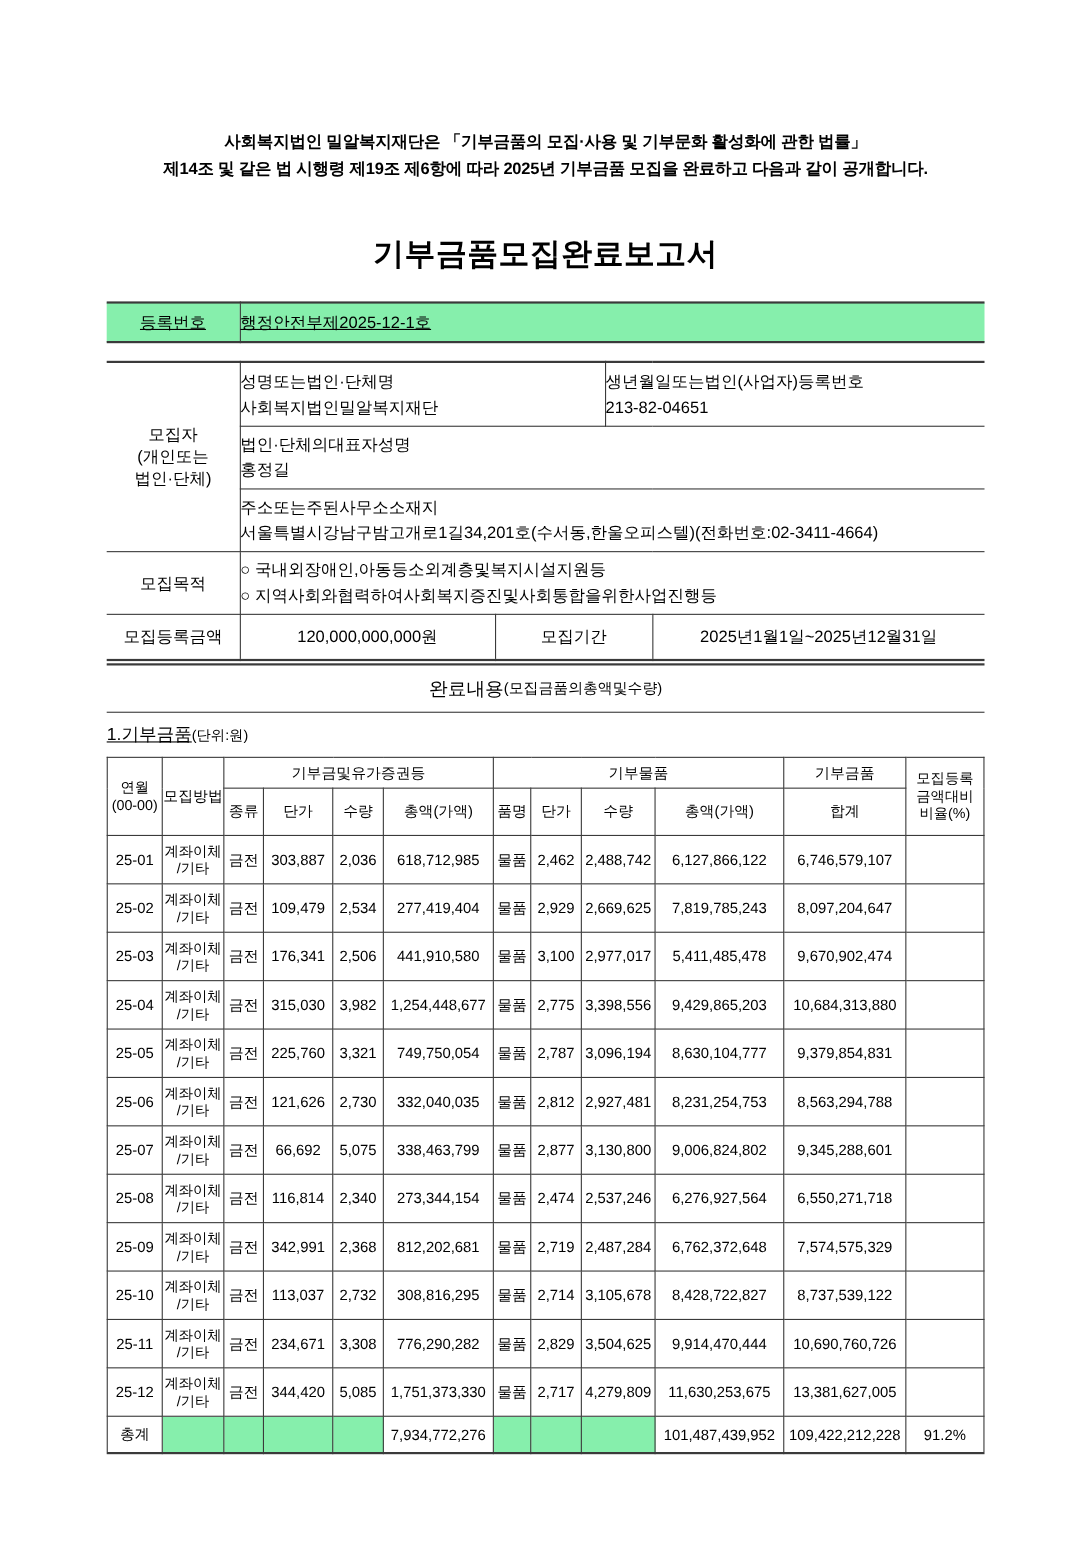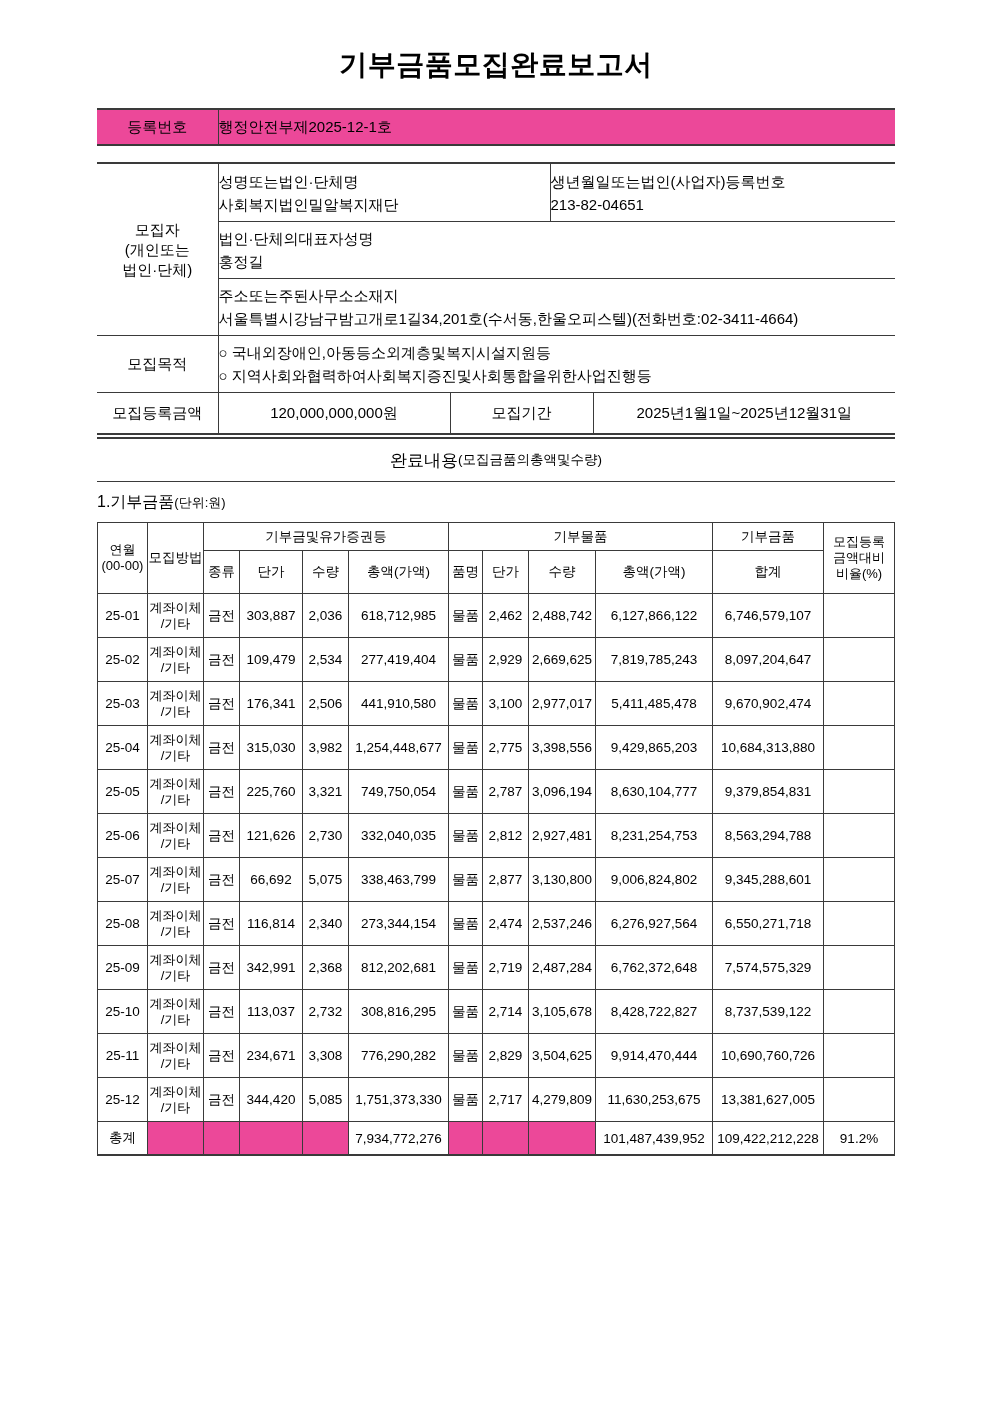--- a/index.html
+++ b/index.html
@@ -20,40 +20,40 @@
 
   
   table{border-collapse:collapse;table-layout:fixed;}
   .info-table{width:798px;border-top:2px solid #3a3a3a;border-bottom:2px solid #3a3a3a;
               border-left:none;border-right:none;font-size:15px;}
   .info-table td{border:1px solid #3a3a3a;vertical-align:middle;padding:0;}
   .info-table td.first{border-left:none;}
   .info-table td.last{border-right:none;margin-top:19px;}
   .reg-table{margin-top:24px;}
   .reg-table td{height:34px;}
-  .g{background:#ec4899;}
+  .g{background:#86efac;text-decoration:underline;}
   .center{text-align:center;}
   .pl8{padding-left:8px;}
   .pair{padding:6px 8px;vertical-align:middle;}
   .pair div{line-height:23px;}
   .main-info{margin-top:16px;}
   tr.rA > td{height:57px;}
   tr.rB > td{height:56px;}
   tr.rC > td{height:56px;}
   tr.rD > td{height:56px;}
   tr.rE > td{height:40px;}
   .lblcell div{line-height:20px;}
 
   
   .band{margin-top:2px;width:798px;height:42px;border-top:2px solid #3a3a3a;border-bottom:1px solid #3a3a3a;
         display:flex;align-items:center;justify-content:center;}
   .band .big{font-size:17px;}
   .band .small{font-size:13.5px;}
   .subhead{margin-top:10px;height:22px;}
-  .subhead .big{font-size:16px;}
+  .subhead .big{font-size:16px;text-decoration:underline;}
   .subhead .small{font-size:13px;}
 
   
   .data-table{margin-top:8px;width:798px;font-size:13.5px;border:1px solid #3a3a3a;border-bottom:2px solid #3a3a3a;}
   .data-table th,.data-table td{border:1px solid #3a3a3a;padding:0;font-weight:400;vertical-align:middle;text-align:center;}
   .data-table thead tr.h1 th{height:27px;}
   .data-table thead tr.h2 th{height:42px;}
   .data-table tbody tr.dr td{height:43px;}
   .data-table tbody tr.tr-total td{height:32px;}
   .num{text-align:right;padding-right:5px;}
@@ -61,20 +61,24 @@
   .num8{text-align:right;padding-right:8px;}
   .two-line div{line-height:16px;font-size:13px;}
   .three-line div{line-height:16px;font-size:13px;}
 </style>
 </head>
 <body>
 
 <div class="page">
   <div class="content">
 
+    <div class="intro">
+      <div>사회복지법인 밀알복지재단은 「기부금품의 모집·사용 및 기부문화 활성화에 관한 법률」</div>
+      <div>제14조 및 같은 법 시행령 제19조 제6항에 따라 2025년 기부금품 모집을 완료하고 다음과 같이 공개합니다.</div>
+    </div>
 
     <h1 class="title">기부금품모집완료보고서</h1>
 
     <table class="info-table reg-table">
       <colgroup>
           <col style="width:121px">
           <col>
         </colgroup>
       <tbody>
         <tr>

